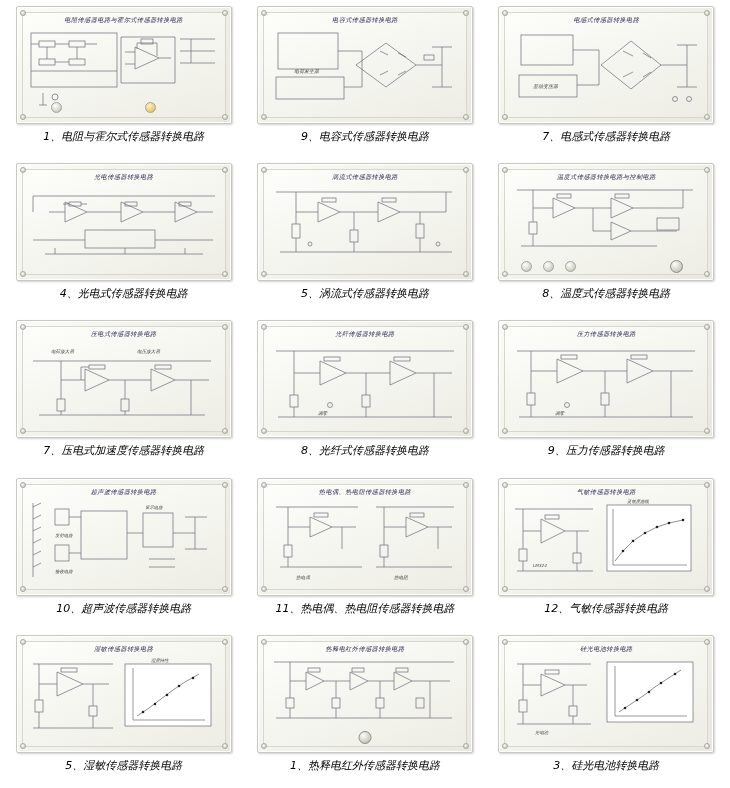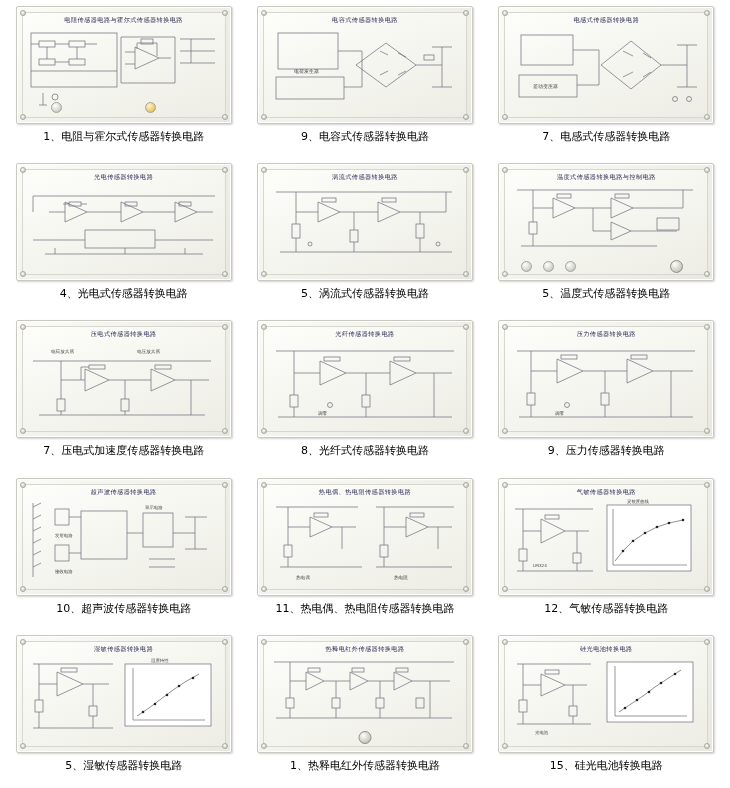--- a/index.html
+++ b/index.html
@@ -23,20 +23,21 @@
     padding: 4px 6px 0 6px;
     box-sizing: border-box;
     width: 730px;
     height: 788px;
   }
   .cell {
     display: flex;
     flex-direction: column;
     align-items: center;
     justify-content: flex-start;
+    font-style: italic;
   }
   .panel-wrap {
     width: 228px;
     height: 122px;
     display: flex;
     align-items: center;
     justify-content: center;
   }
   .panel {
     position: relative;
@@ -351,21 +352,21 @@
               <line x1="176" y1="8" x2="176" y2="26"></line>
             </g>
           </svg>
         </div>
         <span class="jack" style="left:22px; bottom:8px;"></span>
         <span class="jack" style="left:44px; bottom:8px;"></span>
         <span class="jack" style="left:66px; bottom:8px;"></span>
         <span class="knob" style="right:30px; bottom:7px;"></span>
       </div>
     </div>
-    <div class="caption">5、温度式传感器转换电路</div>
+    <div class="caption">8、温度式传感器转换电路</div>
   </div>
 
   <div class="cell">
     <div class="panel-wrap">
       <div class="panel">
         <div class="inner-frame"></div>
         <span class="screw tl"></span>
         <span class="screw tr"></span>
         <span class="screw bl"></span>
         <span class="screw br"></span>
@@ -730,16 +731,16 @@
               <circle cx="130" cy="46" r="1.3"></circle>
               <circle cx="142" cy="38" r="1.3"></circle>
               <circle cx="154" cy="29" r="1.3"></circle>
               <circle cx="168" cy="20" r="1.3"></circle>
             </g>
             <text x="28" y="80" font-size="4.4" fill="#444" font-family="DejaVu Sans">光电池</text>
           </svg>
         </div>
       </div>
     </div>
-    <div class="caption">15、硅光电池转换电路</div>
+    <div class="caption">3、硅光电池转换电路</div>
   </div>
 
 </div>
 
 </body></html>

